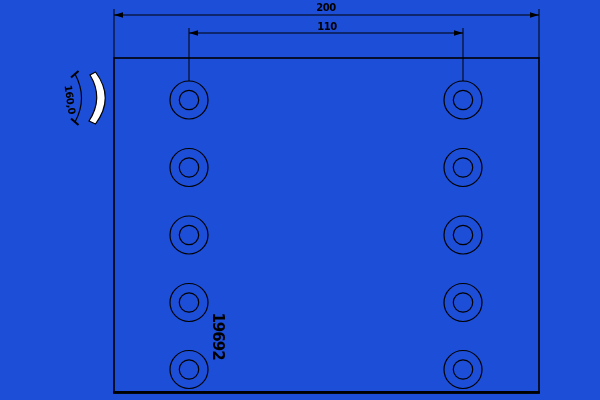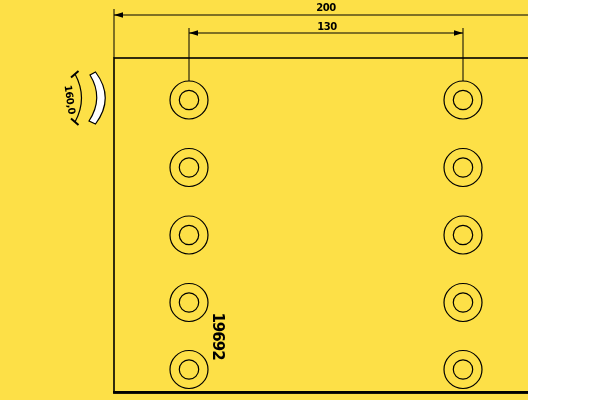--- a/index.html
+++ b/index.html
@@ -2,23 +2,23 @@
 <html><head>
 <meta charset="utf-8">
 <style>
   html, body {
     margin: 0;
     padding: 0;
     background: #ffffff;
   }
   .canvas {
     position: relative;
-    width: 528px;
+    width: 600px;
     height: 400px;
-    background: #fde047;
+    background: #1d4ed8;
     overflow: hidden;
     font-family: "DejaVu Sans", sans-serif;
   }
   .canvas svg {
     position: absolute;
     left: 0;
     top: 0;
   }
   .dim-label {
     position: absolute;
@@ -119,19 +119,19 @@
       </g>
       <g>
         <circle cx="463" cy="369.5" r="19"></circle>
           <circle cx="463" cy="369.5" r="9.7"></circle>
       </g>
     </g>
   </svg>
 
   <div class="dim-label" style="left:296px; top:2px; width:60px;">200</div>
 
-  <div class="dim-label" style="left:297px; top:21px; width:60px;">130</div>
+  <div class="dim-label" style="left:297px; top:21px; width:60px;">110</div>
 
   <div class="dim-label rotated-arc" style="left:48px; top:94px; width:44px;">160,0</div>
 
   <div class="part-label" style="left:188px; top:328px; width:60px; height:16px;">19692</div>
 
 </div>
 
 </body></html>

